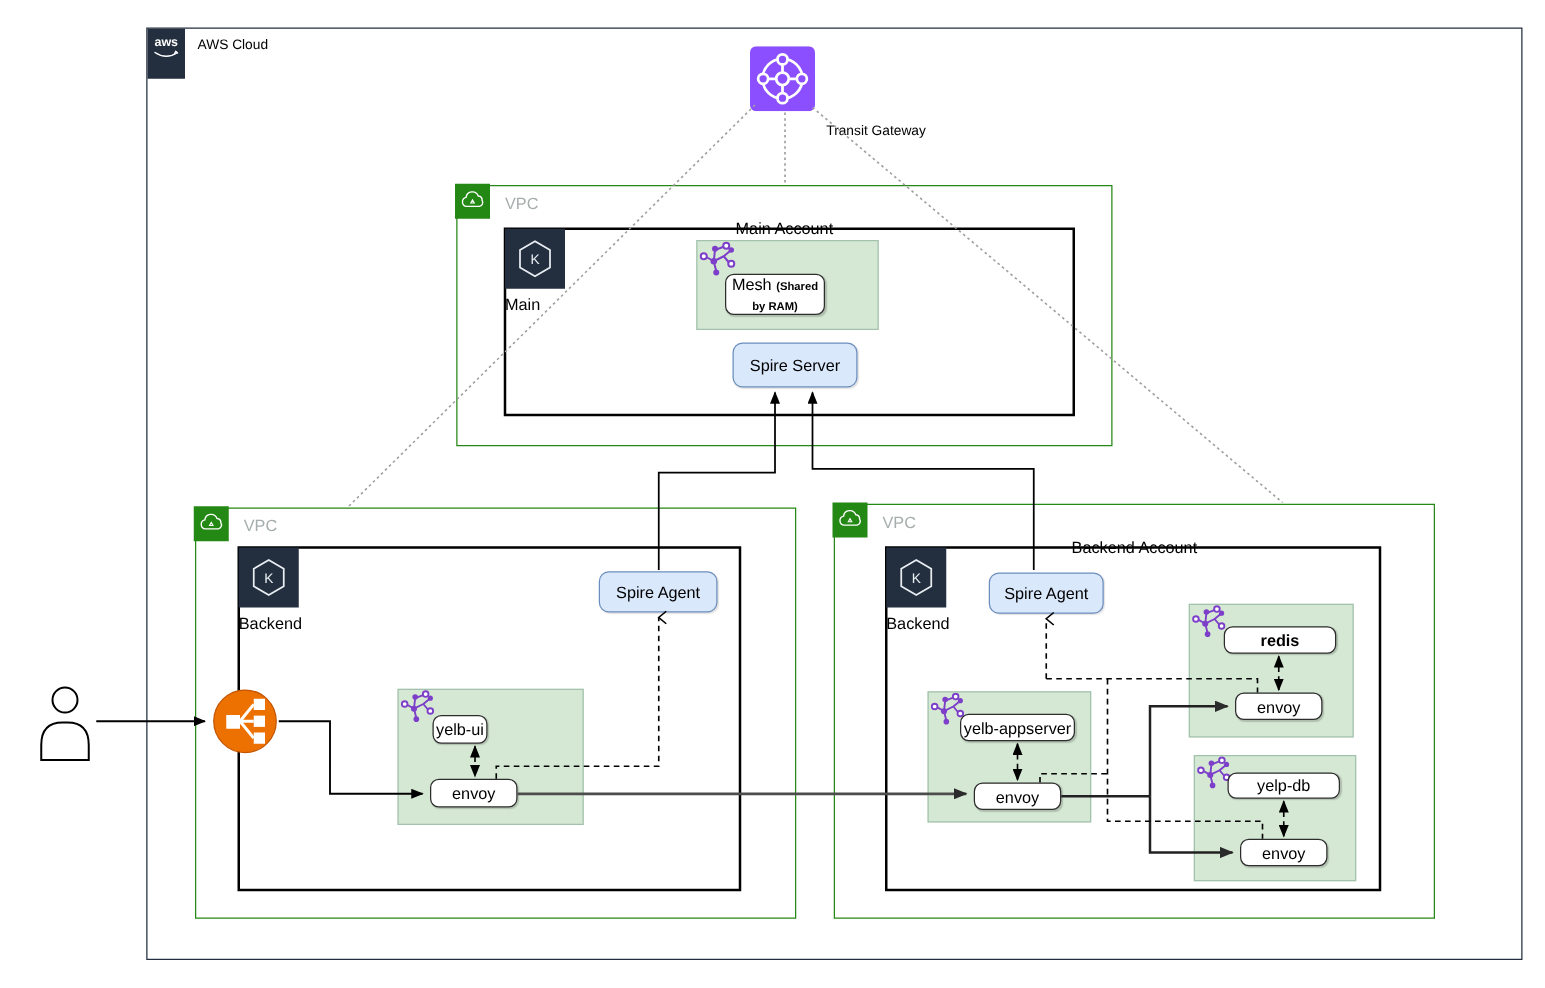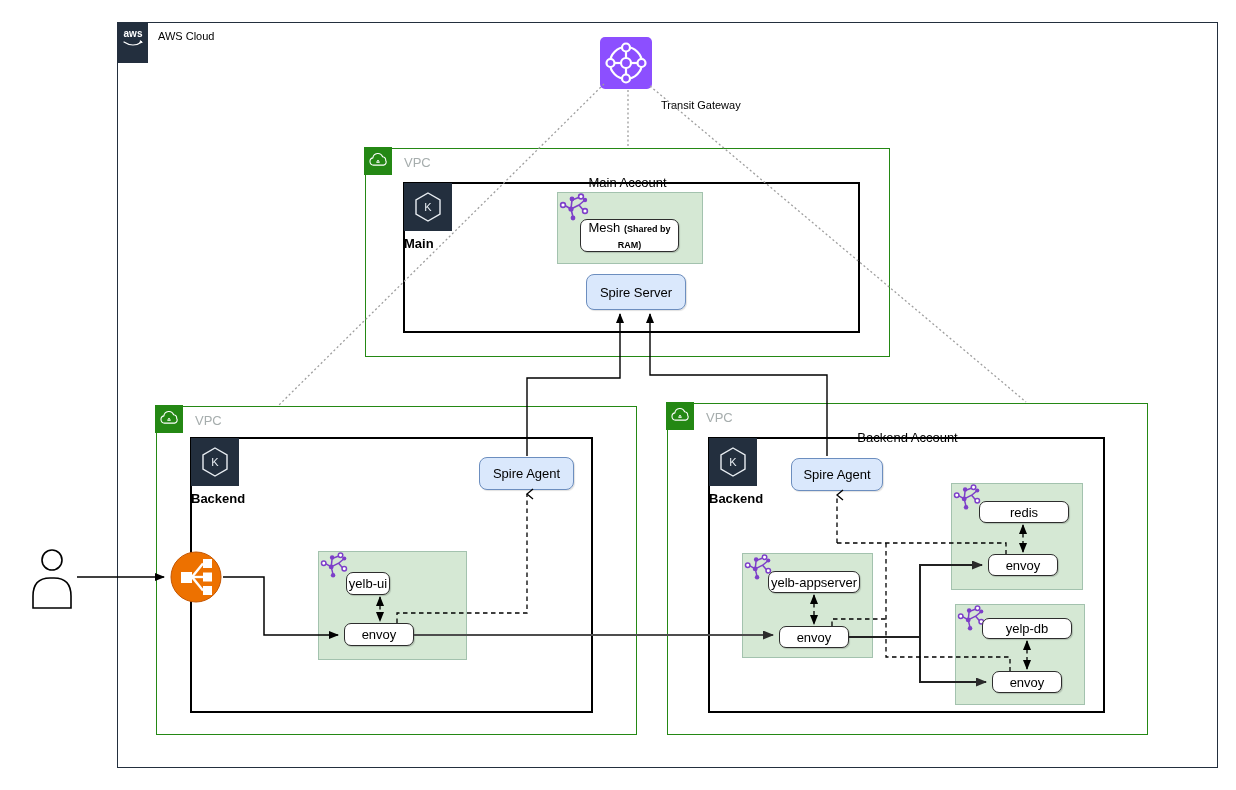--- a/index.html
+++ b/index.html
@@ -14,21 +14,21 @@
   .node{position:absolute;box-sizing:border-box;background:#fff;border:1.6px solid #2d2d2d;
         border-radius:7px;display:flex;align-items:center;justify-content:center;
         font-size:13px;box-shadow:1px 1px 1px rgba(0,0,0,.18);}
   .spire{position:absolute;box-sizing:border-box;background:#dae8fc;border:1px solid #6c8ebf;
          border-radius:8px;display:flex;align-items:center;justify-content:center;
          font-size:13px;box-shadow:1px 1px 1px rgba(0,0,0,.12);}
   .vpc-tab{position:absolute;left:-1.8px;top:-1.8px;width:28px;height:28px;background:#248814;
            display:flex;align-items:center;justify-content:center;}
   .vpc-label{position:absolute;left:38px;top:6px;font-size:13px;color:#a6adad;}
   .account-label{position:absolute;left:0;right:0;top:7px;text-align:center;font-size:13px;color:#000;margin-top:19px;}
-  .cluster-label{position:absolute;font-size:13px;font-weight:bold;text-align:right;}
+  .cluster-label{position:absolute;font-size:13px;font-weight:normal;text-align:right;}
   .plain-label{position:absolute;font-size:11px;}
   .cluster-icon{position:absolute;width:48px;height:48px;background:#232f3e;
                 display:flex;align-items:center;justify-content:center;}
   .mesh-node-text{text-align:center;line-height:1.2;}
   .mesh-node-text .sub{font-size:9px;font-weight:bold;}
   svg.edges{position:absolute;left:0;top:0;z-index:5;pointer-events:none;}
 </style>
 </head>
 <body>
 
@@ -89,21 +89,21 @@
         <circle cx="4" cy="12" r="2.4" fill="#fff" stroke="#7D3FC9" stroke-width="1.6"></circle>
         <circle cx="13" cy="6" r="2.4" fill="#7D3FC9"></circle>
         <circle cx="22" cy="3.5" r="2.4" fill="#fff" stroke="#7D3FC9" stroke-width="1.6"></circle>
         <circle cx="12" cy="16" r="2.6" fill="#7D3FC9"></circle>
         <circle cx="26" cy="7" r="2.2" fill="#7D3FC9"></circle>
         <circle cx="26" cy="18" r="2.4" fill="#fff" stroke="#7D3FC9" stroke-width="1.6"></circle>
         <circle cx="14" cy="25" r="2.4" fill="#7D3FC9"></circle>
       </g>
     </svg>
   </div>
-  <div class="node" style="left:580px;top:219px;width:99px;height:33px;">
+  <div class="node" style="left:580px;top:219px;width:80px;height:33px;">
     <div class="mesh-node-text">
       <span>Mesh</span>
       <span class="sub">(Shared by RAM)</span>
     </div>
   </div>
 
   <div class="spire" style="left:586px;top:274px;width:100px;height:36px;text-align:center;">
     <span>Spire Server</span>
   </div>
 
@@ -212,21 +212,21 @@
         <circle cx="4" cy="12" r="2.4" fill="#fff" stroke="#7D3FC9" stroke-width="1.6"></circle>
         <circle cx="13" cy="6" r="2.4" fill="#7D3FC9"></circle>
         <circle cx="22" cy="3.5" r="2.4" fill="#fff" stroke="#7D3FC9" stroke-width="1.6"></circle>
         <circle cx="12" cy="16" r="2.6" fill="#7D3FC9"></circle>
         <circle cx="26" cy="7" r="2.2" fill="#7D3FC9"></circle>
         <circle cx="26" cy="18" r="2.4" fill="#fff" stroke="#7D3FC9" stroke-width="1.6"></circle>
         <circle cx="14" cy="25" r="2.4" fill="#7D3FC9"></circle>
       </g>
     </svg>
   </div>
-  <div class="node" style="left:979px;top:501px;width:90px;height:22px;">
+  <div class="node" style="left:979px;top:501px;width:90px;height:22px;font-weight:bold;">
     <span>redis</span>
   </div>
   <div class="node" style="left:988px;top:554px;width:70px;height:22px;">
     <span>envoy</span>
   </div>
 
   <div class="box group" style="left:955px;top:604px;width:130px;height:101px;"></div>
   <div class="abs" style="left:957px;top:605px;">
     <svg width="28" height="28" viewBox="0 0 30 30">
       <g stroke="#7D3FC9" stroke-width="1.6" fill="none">

